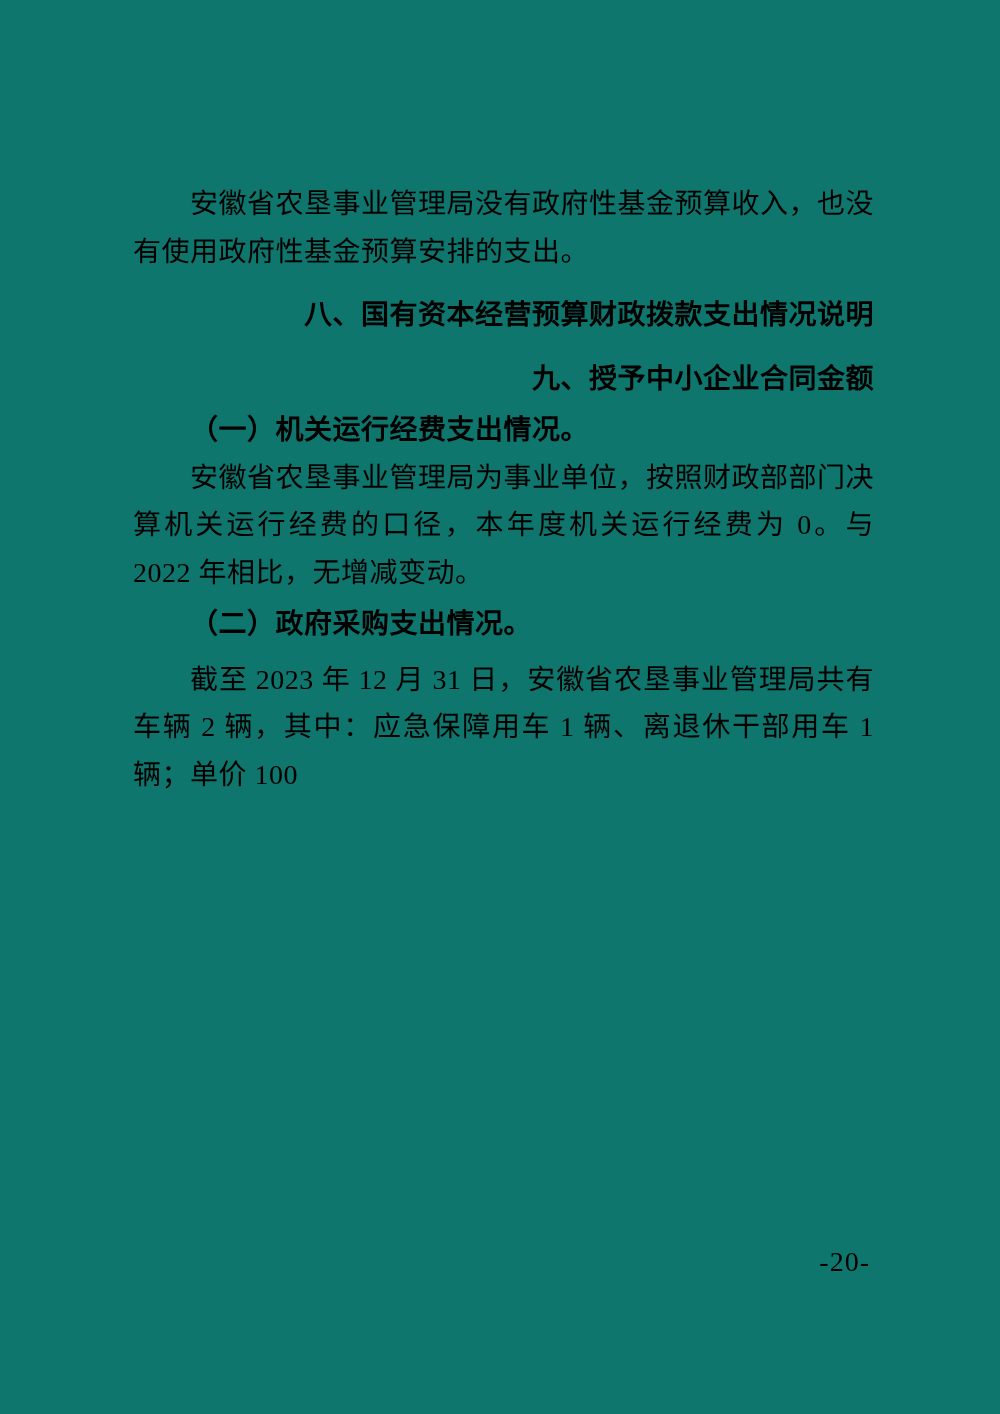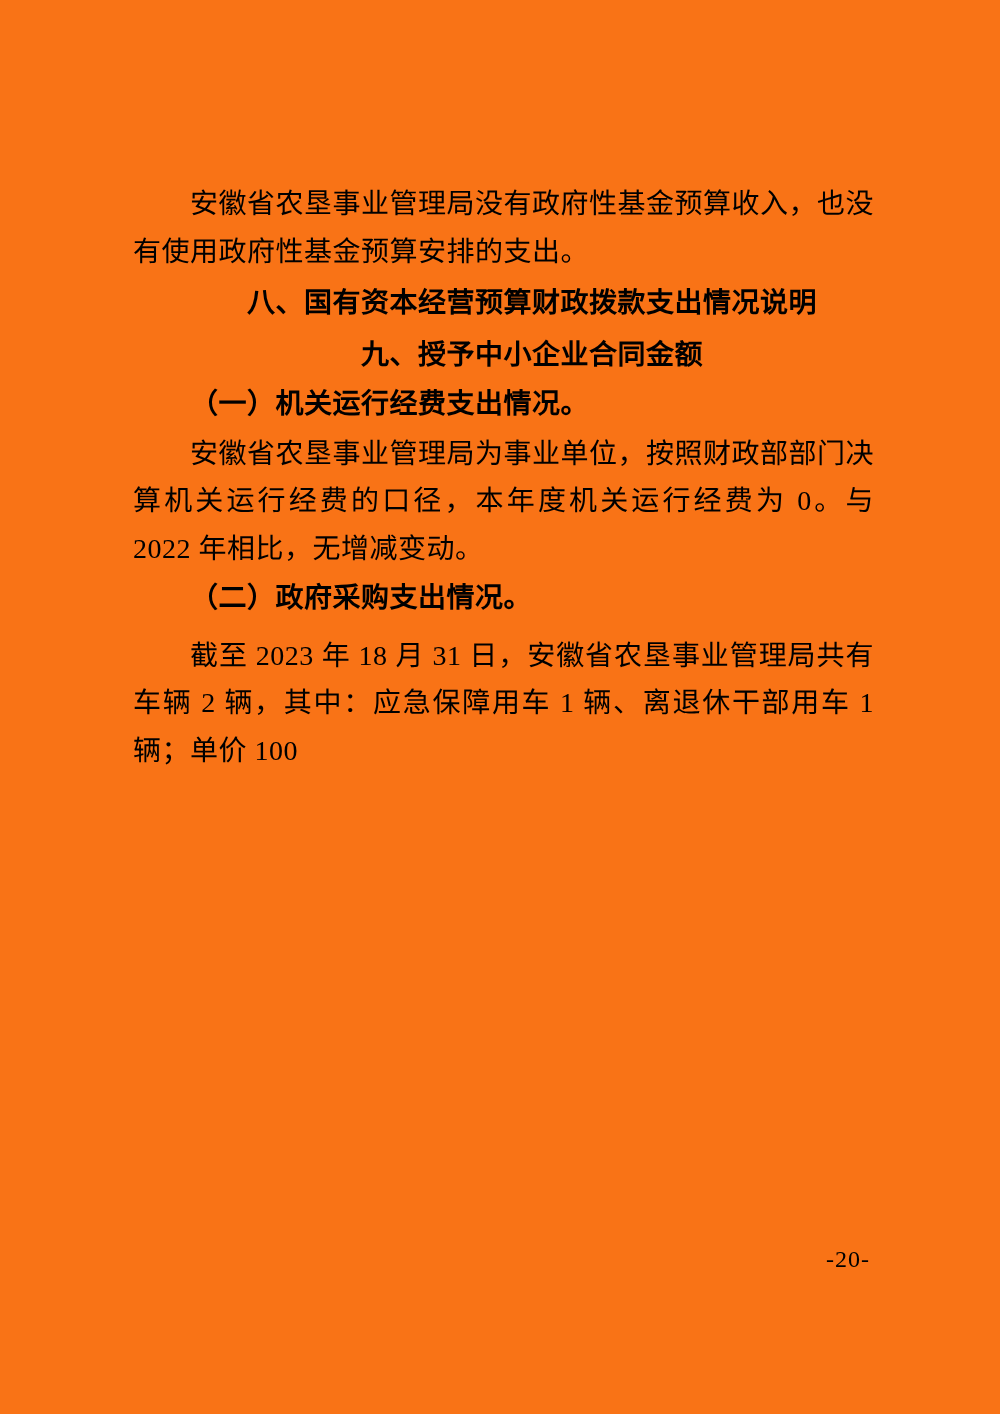--- a/index.html
+++ b/index.html
@@ -4,21 +4,21 @@
 <style>
   html, body {
     margin: 0;
     padding: 0;
     background: #ffffff;
   }
   .page {
     position: relative;
     width: 1000px;
     height: 1414px;
-    background: #f97316;
+    background: #0f766e;
     overflow: hidden;
     color: #000000;
   }
   .content {
     position: absolute;
     left: 133px;
     top: 180px;
     width: 741px;
   }
   .content p {
@@ -31,49 +31,49 @@
     letter-spacing: 0.5px;
   }
   .content p.body {
     font-family: "Liberation Serif", "DejaVu Serif", serif;
     text-align: justify;
     text-justify: inter-ideograph;
   }
   .content p.h1 {
     font-family: Liberation Sans, sans-serif;
     font-weight: bold;
-    text-align: center;
-    margin-top: 4px;
+    text-align: right;
+    margin-top: 16px;
   }
   .content p.h2 {
-    font-family: Liberation Mono, monospace;
+    font-family: Liberation Serif, serif;
     font-weight: bold;
     text-align: left;
     margin-top: 4px;
   }
   .content p.last-body {
     margin-top: 8px;
   }
   .page-footer {
     position: absolute;
     right: 130px;
     top: 1246px;
     font-family: "Liberation Serif", "DejaVu Serif", serif;
-    font-size: 24px;
+    font-size: 28px;
     color: #000000;
     letter-spacing: 1px;
   }
 </style>
 </head>
 <body>
 
 <div class="page">
   <div class="content">
       <p class="body">安徽省农垦事业管理局没有政府性基金预算收入，也没有使用政府性基金预算安排的支出。</p>
       <p class="h1">八、国有资本经营预算财政拨款支出情况说明</p>
       <p class="h1">九、授予中小企业合同金额</p>
       <p class="h2">（一）机关运行经费支出情况。</p>
       <p class="body">安徽省农垦事业管理局为事业单位，按照财政部部门决算机关运行经费的口径，本年度机关运行经费为 0。与 2022 年相比，无增减变动。</p>
       <p class="h2">（二）政府采购支出情况。</p>
-      <p class="body last-body">截至 2023 年 18 月 31 日，安徽省农垦事业管理局共有车辆 2 辆，其中：应急保障用车 1 辆、离退休干部用车 1 辆；单价 100</p>
+      <p class="body last-body">截至 2023 年 12 月 31 日，安徽省农垦事业管理局共有车辆 2 辆，其中：应急保障用车 1 辆、离退休干部用车 1 辆；单价 100</p>
     </div>
   <div class="page-footer">-20-</div>
 </div>
 
 </body></html>

